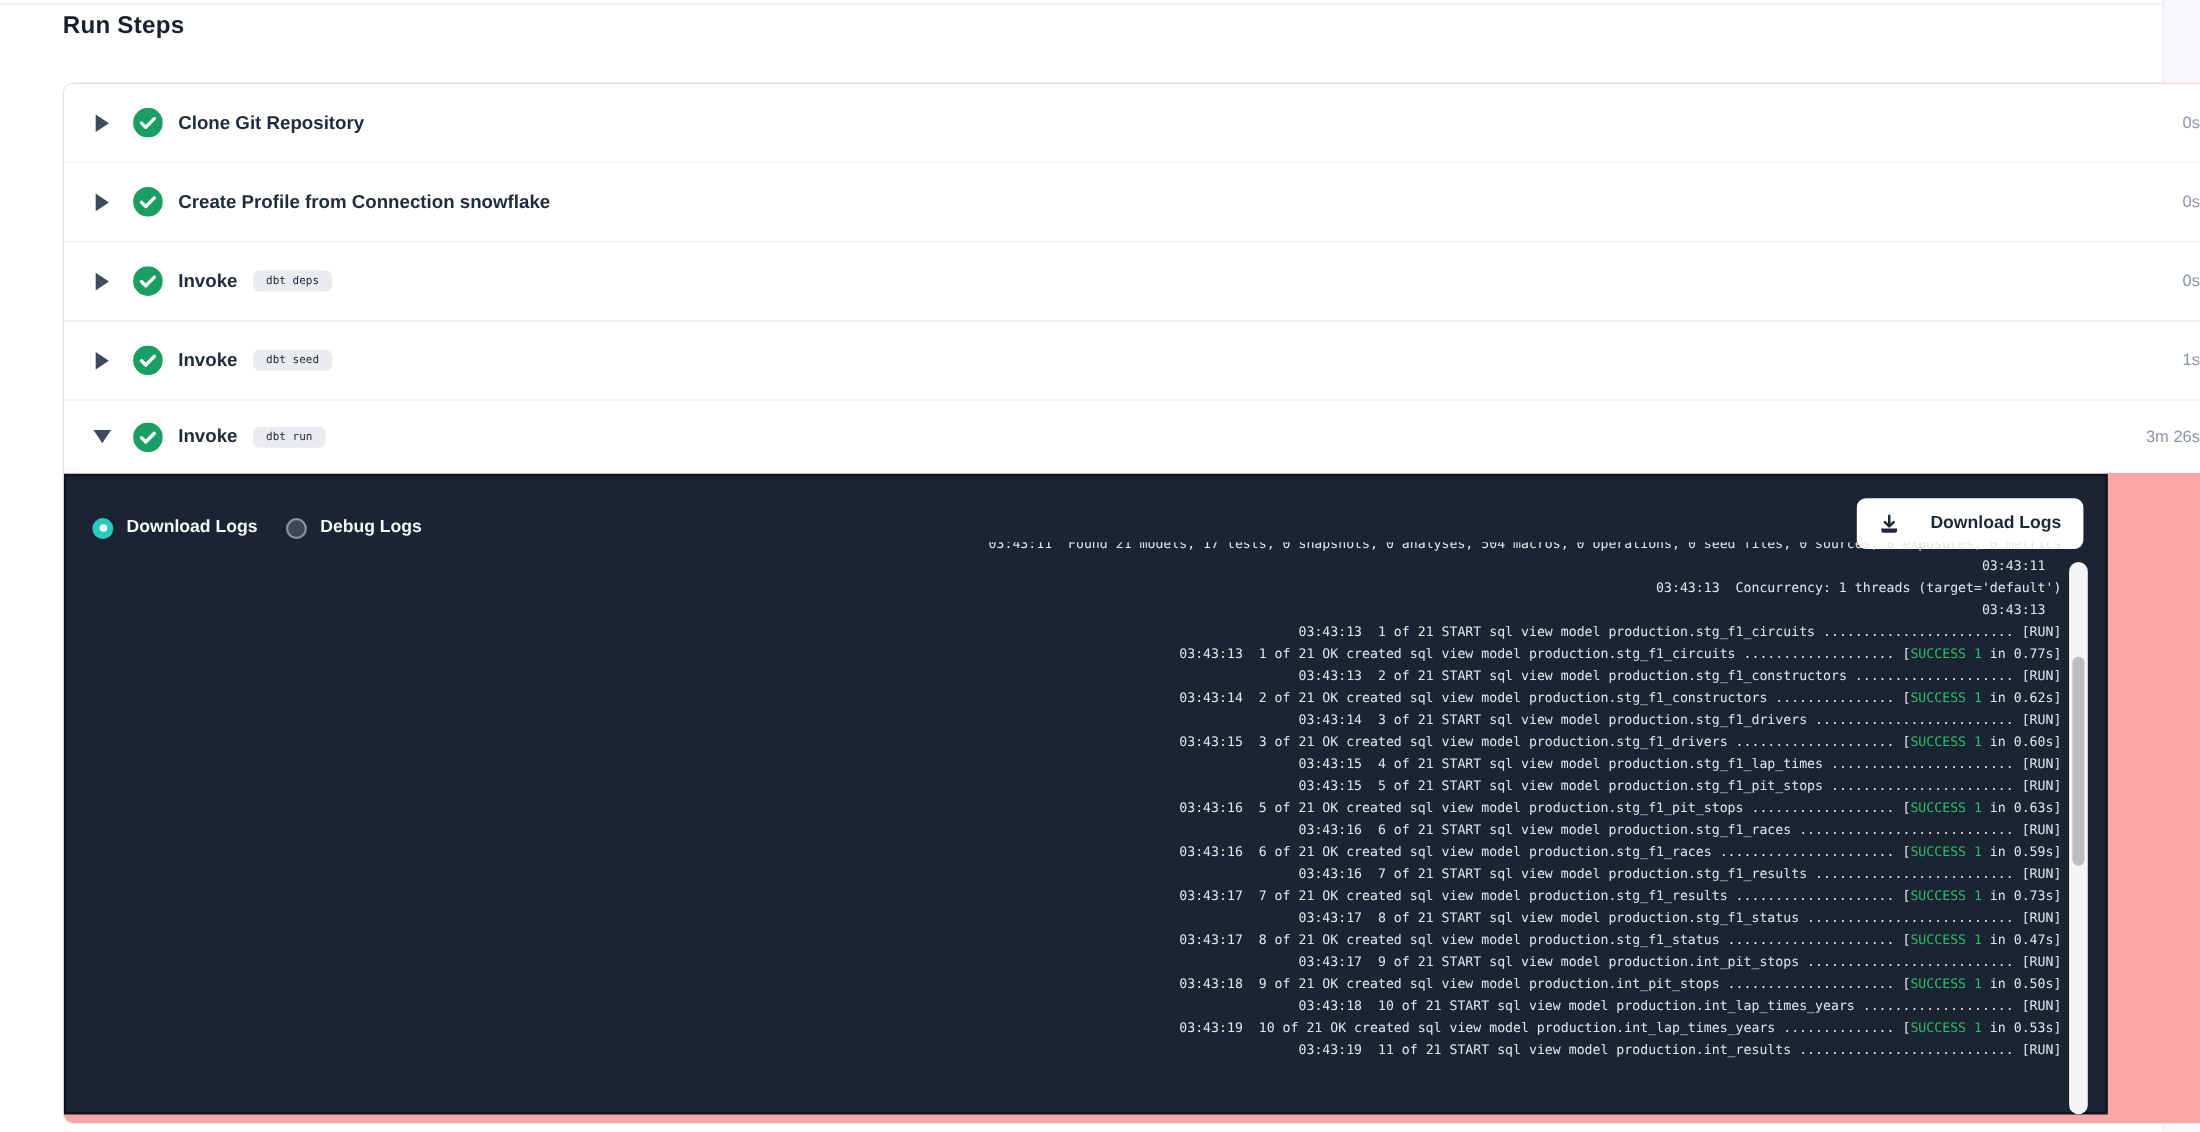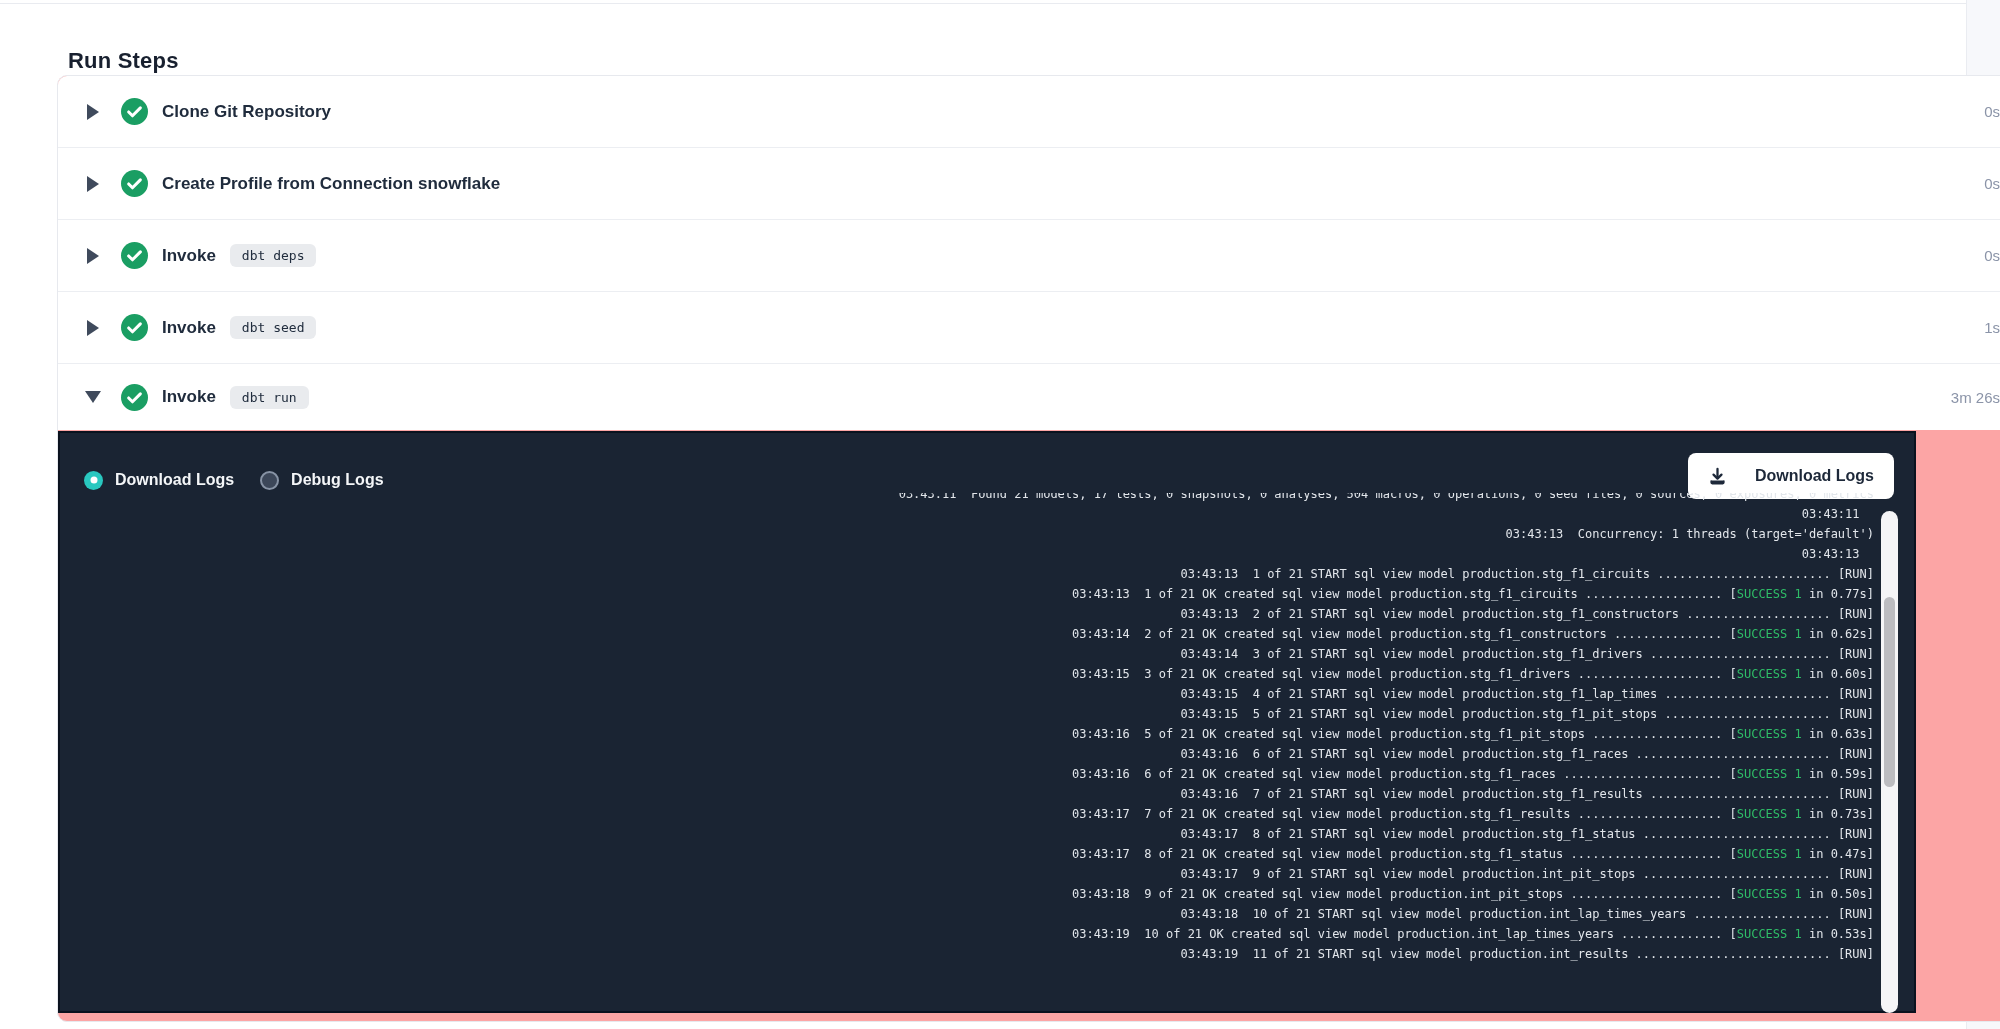--- a/index.html
+++ b/index.html
@@ -4,41 +4,41 @@
 <style>
   * { margin:0; padding:0; box-sizing:border-box; }
   html,body { width:2000px; height:1029px; background:#ffffff; overflow:hidden;
               font-family:"Liberation Sans", sans-serif; }
   .page { position:relative; width:2000px; height:1029px; }
 
   .top-rule { position:absolute; top:3px; left:0; width:1966px; height:1px; background:#e9ebf0; }
   .right-gutter { position:absolute; left:1966px; top:0; width:34px; height:1029px;
                   background:#f7f8fb; border-left:1px solid #eaecf1; }
 
-  .page-title { position:absolute; left:68px; top:10px; font-size:22px; font-weight:700;
-                color:#18202f; letter-spacing:.2px;margin-top:38px; }
+  .page-title { position:absolute; left:57px; top:10px; font-size:22px; font-weight:700;
+                color:#18202f; letter-spacing:.2px; }
 
   .card { position:absolute; left:57px; top:75px; width:1970px; height:947px;
           background:#fca5a5; border:1px solid #e7e9ee; border-radius:10px; overflow:hidden; }
 
   .step-row { height:72px; display:flex; align-items:center; padding:0 26px 0 28px;
               border-bottom:1px solid #eceef2; background:#fff; cursor:pointer; }
   .step-row.expanded { height:66px; border-bottom:none; }
 
   .caret { width:14px; display:flex; justify-content:center; margin-right:21px; }
   .caret-right { width:0; height:0; border-left:12px solid #3f4a5c;
                  border-top:8px solid transparent; border-bottom:8px solid transparent; }
   .caret-down  { width:0; height:0; border-top:12px solid #3f4a5c;
                  border-left:8px solid transparent; border-right:8px solid transparent; }
 
   .check { width:27px; height:27px; margin-right:14px; flex:0 0 auto; }
 
   .step-label { font-size:17px; font-weight:700; color:#202c3d; }
   .cmd-badge  { margin-left:14px; background:#e9ebee; border-radius:6px; padding:4px 12px;
-                font-family:"DejaVu Sans Mono", monospace; font-size:13px; color:#212d3e; }
+                font-family:"DejaVu Sans Mono", monospace; font-size:10px; color:#212d3e; }
   .duration   { margin-left:auto; font-size:15px; color:#8b94a8; }
 
   
   .console { position:absolute; left:0; top:355px; width:1858px; height:582px;
              background:var(--console-bg,#1a2433); border:2px solid #0a121e; }
   .console-header { position:absolute; top:0; left:0; right:0; height:66px;
                     display:flex; align-items:center; padding:28px 20px 0 24px; }
   .radio-opt { display:flex; align-items:center; cursor:pointer; }
   .radio-opt + .radio-opt { margin-left:26px; }
   .radio { width:19px; height:19px; border-radius:50%; position:relative; flex:0 0 auto; }

